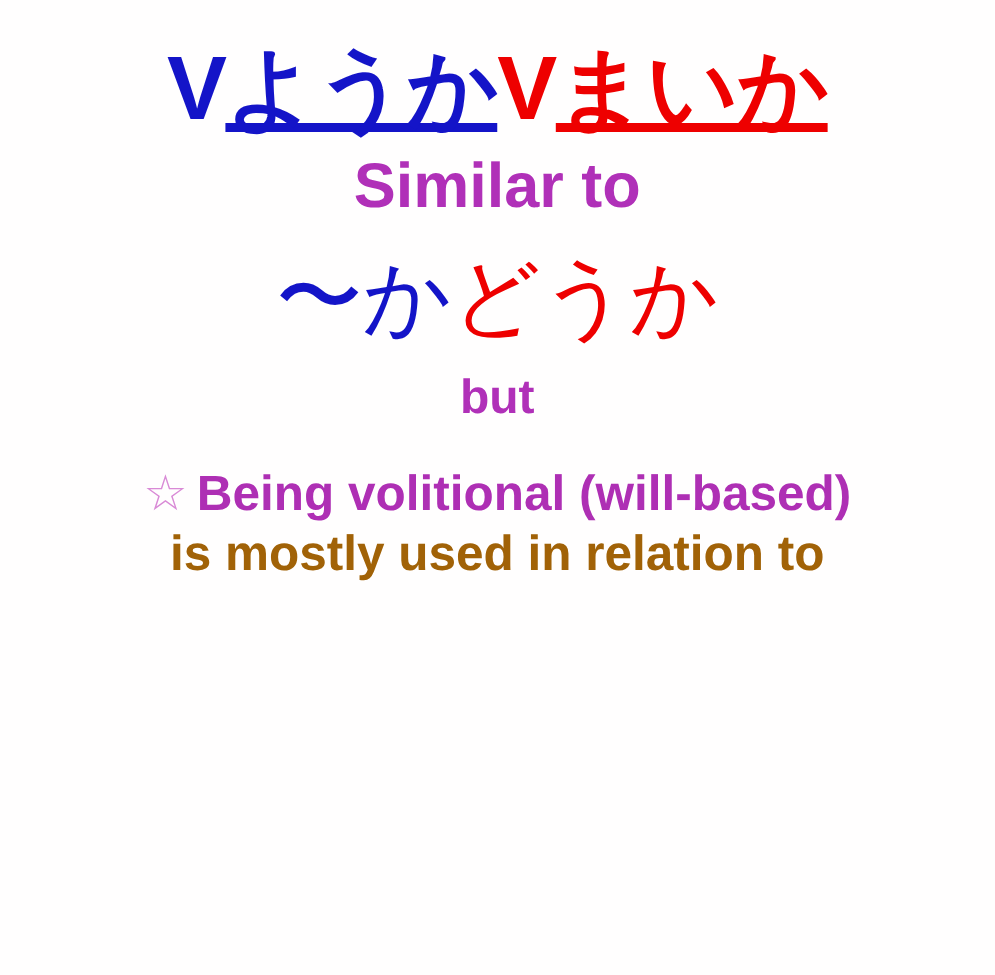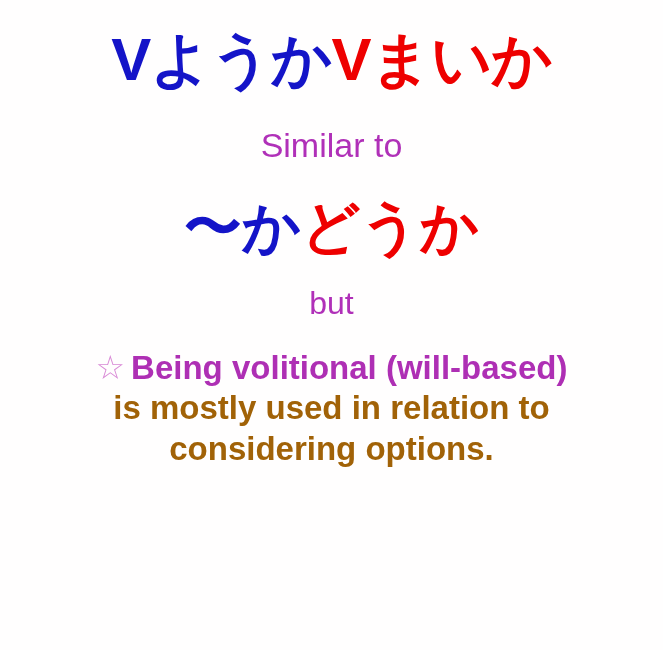--- a/index.html
+++ b/index.html
@@ -42,54 +42,54 @@
   .title-line .seg-red {
     color: #ee0000;
   }
   .title-line .latin {
     font-family: "Liberation Sans", sans-serif;
     font-size: 60px;
   }
   .title-line .kana {
     font-family: "DejaVu Sans", sans-serif;
     font-size: 60px;
+    text-decoration: underline;
   }
 
   
   .similar-line {
-    margin-top: 26px;
     color: #b030b8;
-    font-weight: 400;
-    font-size: 34px;
+    font-weight: 700;
+    font-size: 42px;
     letter-spacing: 0px;
     text-align: center;
     width: 100%;
     font-stretch: condensed;
   }
 
   
   .kadouka-line {
-    margin-top: 26px;
+    margin-top: 14px;
     height: 72px;
     line-height: 72px;
     white-space: nowrap;
-    font-weight: 700;
+    font-weight: 400;
     font-size: 58px;
     text-align: center;
     width: 100%;
     font-family: "DejaVu Sans", sans-serif;
   }
   .kadouka-line .seg-blue { color: #1414c8; }
   .kadouka-line .seg-red  { color: #ee0000; }
 
   
   .but-line {
-    margin-top: 22px;
+    margin-top: 12px;
     color: #b030b8;
-    font-weight: 400;
+    font-weight: 700;
     font-size: 32px;
     text-align: center;
     width: 100%;
   }
 
   
   .bullet-block {
     width: 100%;
     margin-top: 26px;
     text-align: center;
@@ -137,16 +137,15 @@
   </div>
 
   <div class="but-line">but</div>
 
 
   <div class="bullet-block second">
     <span class="bullet-row">
       <span class="star-icon">☆</span><span class="bullet-text">Being volitional (will-based)</span>
     </span>
     <span class="cont-line">is mostly used in relation to</span>
-    <span class="cont-line">considering options.</span>
   </div>
 
 </div>
 
 </body></html>

